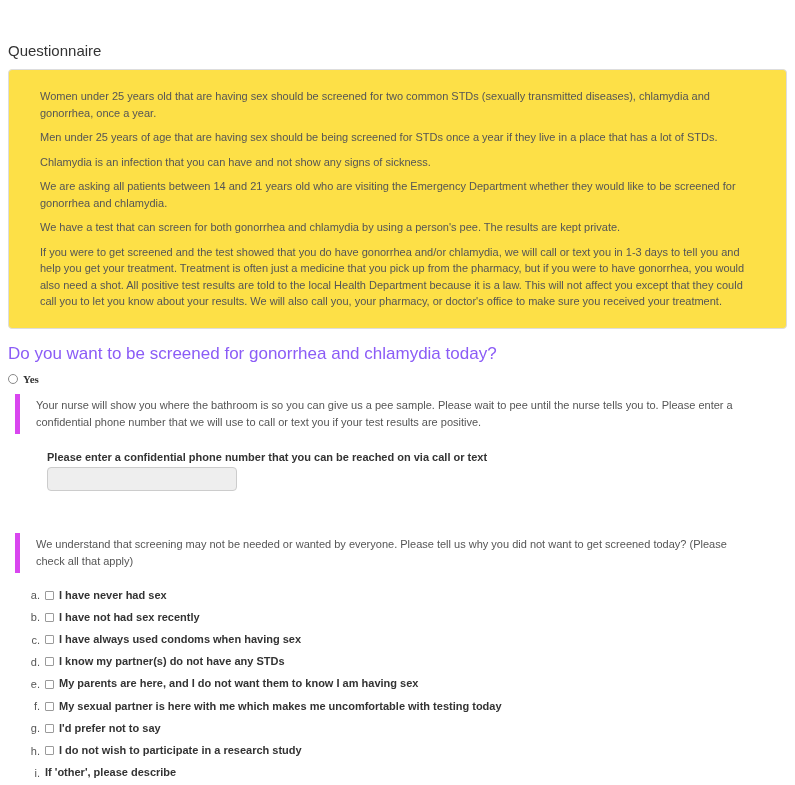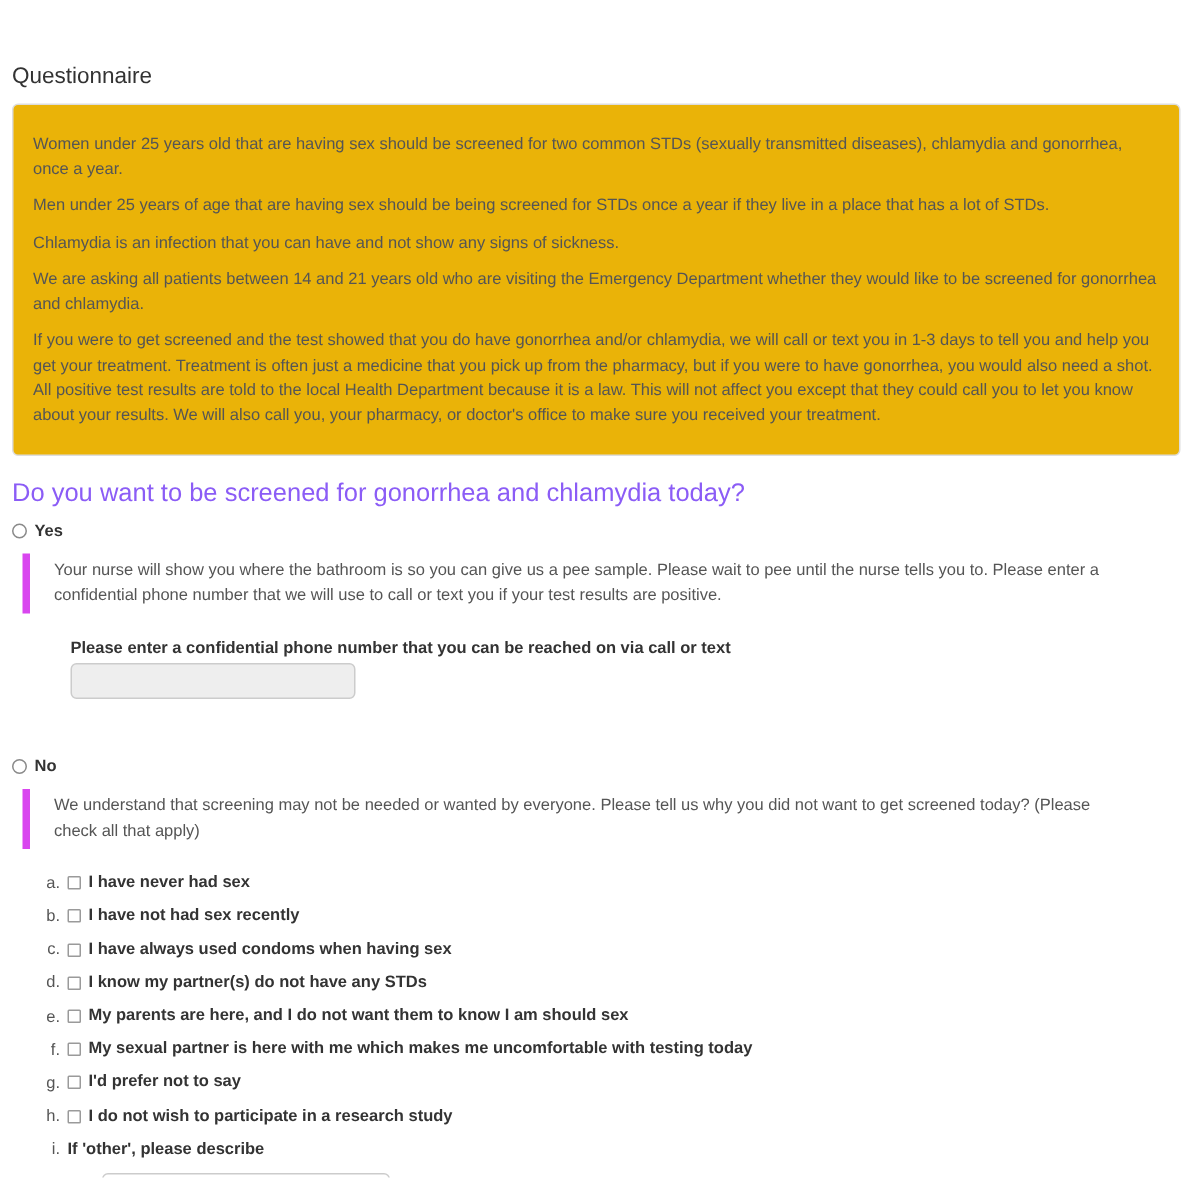--- a/index.html
+++ b/index.html
@@ -18,41 +18,42 @@
     position: relative;
     margin-top: 36px;
   }
   .page-title {
     font-size: 15px;
     font-weight: 500;
     color: #333;
     margin: 2px 0 10px 0;
   }
   .info-box {
-    background: #eab308;
+    background: #fde047;
     border: 1px solid #ddd;
     border-radius: 4px;
-    padding: 10px 13px;
+    padding: 10px 31px;
   }
   .info-box p {
     font-size: 11px;
     line-height: 1.5;
     color: #555;
     margin: 8px 0;
   }
   .question-heading {
     font-size: 17px;
     font-weight: 500;
     color: #8b5cf6;
     margin: 15px 0 9px 0;
   }
   .radio-row {
     display: flex;
     align-items: center;
     margin: 6px 0;
+    font-family: Liberation Serif, serif;
   }
   .radio-circle {
     width: 10px; height: 10px;
     border: 1px solid #8a8a8a;
     border-radius: 50%;
     background: #fff;
     margin-right: 5px;
     flex: 0 0 auto;
   }
   .radio-label {
@@ -159,41 +160,38 @@
 
 <div class="page">
 
   <div class="page-title">Questionnaire</div>
 
   <div class="info-box">
     <p>Women under 25 years old that are having sex should be screened for two common STDs (sexually transmitted diseases), chlamydia and gonorrhea, once a year.</p>
     <p>Men under 25 years of age that are having sex should be being screened for STDs once a year if they live in a place that has a lot of STDs.</p>
     <p>Chlamydia is an infection that you can have and not show any signs of sickness.</p>
     <p>We are asking all patients between 14 and 21 years old who are visiting the Emergency Department whether they would like to be screened for gonorrhea and chlamydia.</p>
+    <p>We have a test that can screen for both gonorrhea and chlamydia by using a person's pee. The results are kept private.</p>
     <p>If you were to get screened and the test showed that you do have gonorrhea and/or chlamydia, we will call or text you in 1-3 days to tell you and help you get your treatment. Treatment is often just a medicine that you pick up from the pharmacy, but if you were to have gonorrhea, you would also need a shot. All positive test results are told to the local Health Department because it is a law. This will not affect you except that they could call you to let you know about your results. We will also call you, your pharmacy, or doctor's office to make sure you received your treatment.</p>
   </div>
 
   <div class="question-heading">Do you want to be screened for gonorrhea and chlamydia today?</div>
 
   <div class="radio-row">
     <span class="radio-circle"></span>
     <span class="radio-label">Yes</span>
   </div>
 
   <div class="indent-block">Your nurse will show you where the bathroom is so you can give us a pee sample. Please wait to pee until the nurse tells you to. Please enter a confidential phone number that we will use to call or text you if your test results are positive.</div>
 
   <div class="phone-label">Please enter a confidential phone number that you can be reached on via call or text</div>
   <input class="phone-input" type="text" value="" style="">
 
   <div class="section-gap"></div>
 
-  <div class="radio-row">
-    <span class="radio-circle"></span>
-    <span class="radio-label">No</span>
-  </div>
 
   <div class="indent-block">We understand that screening may not be needed or wanted by everyone. Please tell us why you did not want to get screened today? (Please check all that apply)</div>
 
   <div class="check-list">
     <div class="check-row">
       <span class="check-letter">a.</span>
       <span class="check-box"></span>
       <span class="check-label">I have never had sex</span>
     </div>
     <div class="check-row">
@@ -207,21 +205,21 @@
       <span class="check-label">I have always used condoms when having sex</span>
     </div>
     <div class="check-row">
       <span class="check-letter">d.</span>
       <span class="check-box"></span>
       <span class="check-label">I know my partner(s) do not have any STDs</span>
     </div>
     <div class="check-row">
       <span class="check-letter">e.</span>
       <span class="check-box"></span>
-      <span class="check-label">My parents are here, and I do not want them to know I am should sex</span>
+      <span class="check-label">My parents are here, and I do not want them to know I am having sex</span>
     </div>
     <div class="check-row">
       <span class="check-letter">f.</span>
       <span class="check-box"></span>
       <span class="check-label">My sexual partner is here with me which makes me uncomfortable with testing today</span>
     </div>
     <div class="check-row">
       <span class="check-letter">g.</span>
       <span class="check-box"></span>
       <span class="check-label">I'd prefer not to say</span>

